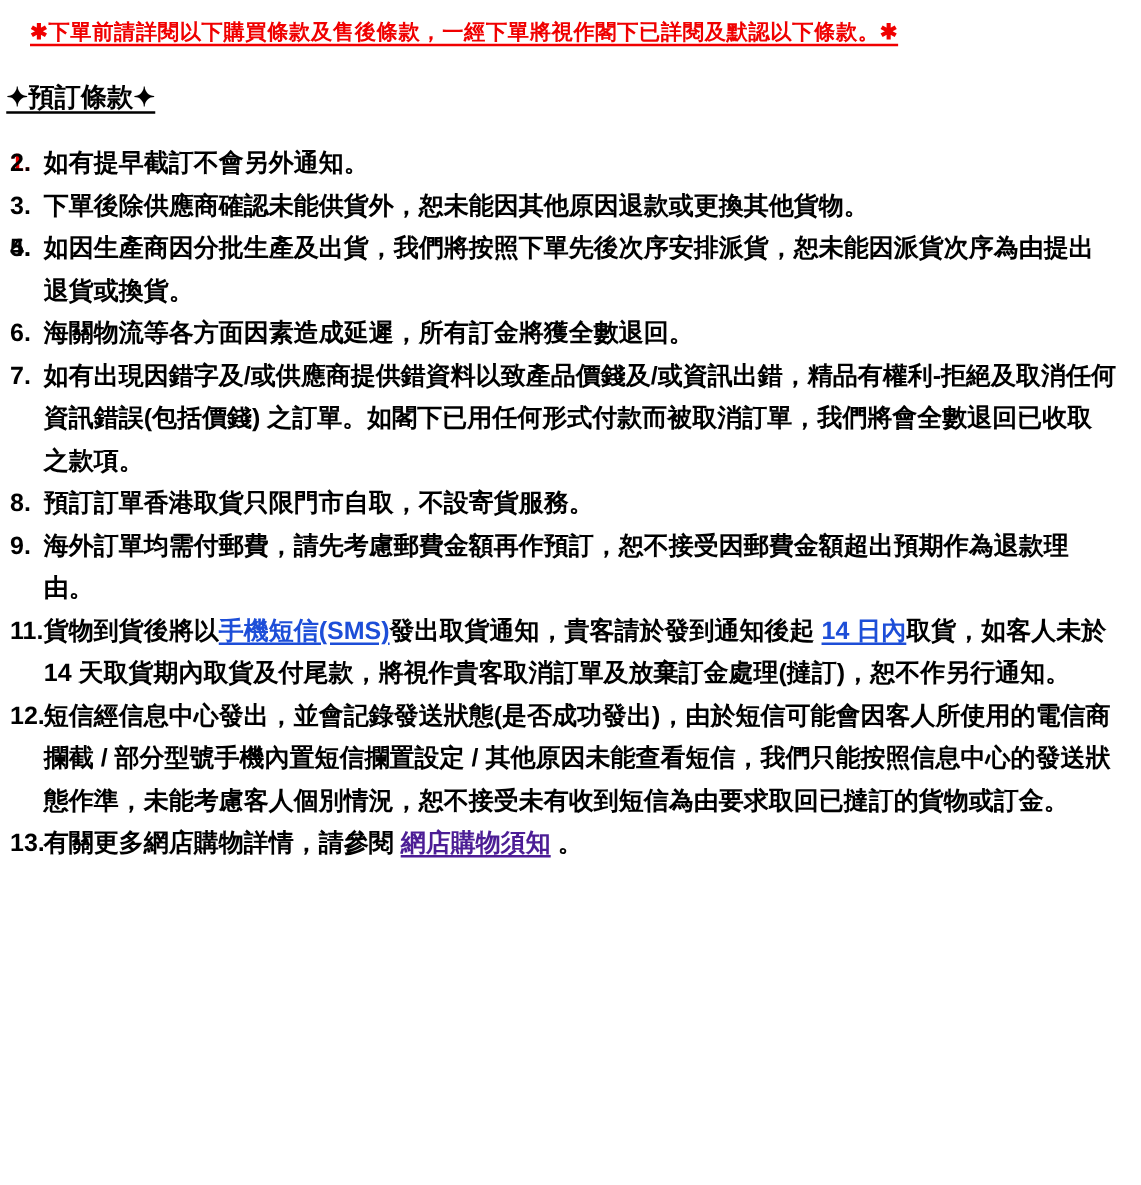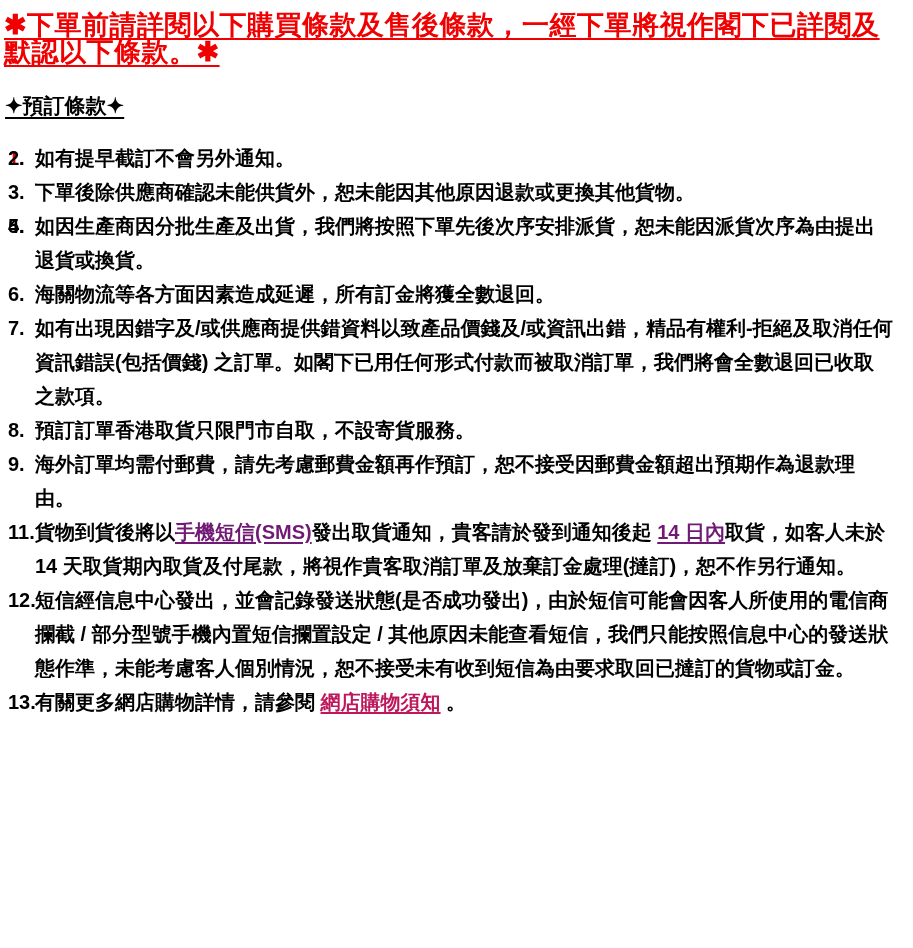--- a/index.html
+++ b/index.html
@@ -14,26 +14,27 @@
     font-weight: 700;
     color: #000000;
     -webkit-font-smoothing: antialiased;
   }
   .doc {
     padding: 12px 10px 10px 4px;
     box-sizing: border-box;
     width: 913px;
   }
   .notice {
-    font-size: 27px;
+    font-size: 17px;
     line-height: 27px;
     text-decoration: underline;
     text-decoration-thickness: 2px;
     text-underline-offset: 4px;
     letter-spacing: 0.5px;
+    margin-left: 20px;
   }
   .section-title {
     font-size: 21px;
     line-height: 26px;
     margin: 27px 0 0 1px;
     font-weight: 700;
     text-decoration: underline;
     text-decoration-thickness: 2px;
     text-underline-offset: 4px;
     display: inline-block;
@@ -56,27 +57,27 @@
   ol.terms li .num {
     position: absolute;
     left: 0;
     top: 0;
     white-space: nowrap;
   }
   .red-text {
     color: #f00000;
   }
   .red-underline {
-    color: #701a75;
+    color: #1d4ed8;
     text-decoration: underline;
     text-decoration-thickness: 2px;
     text-underline-offset: 3px;
   }
   a.link {
-    color: #be185d;
+    color: #4c1d95;
     text-decoration: underline;
     text-decoration-thickness: 2px;
     text-underline-offset: 3px;
     cursor: pointer;
   }
 </style>
 </head>
 <body>
 
 <div class="doc">

